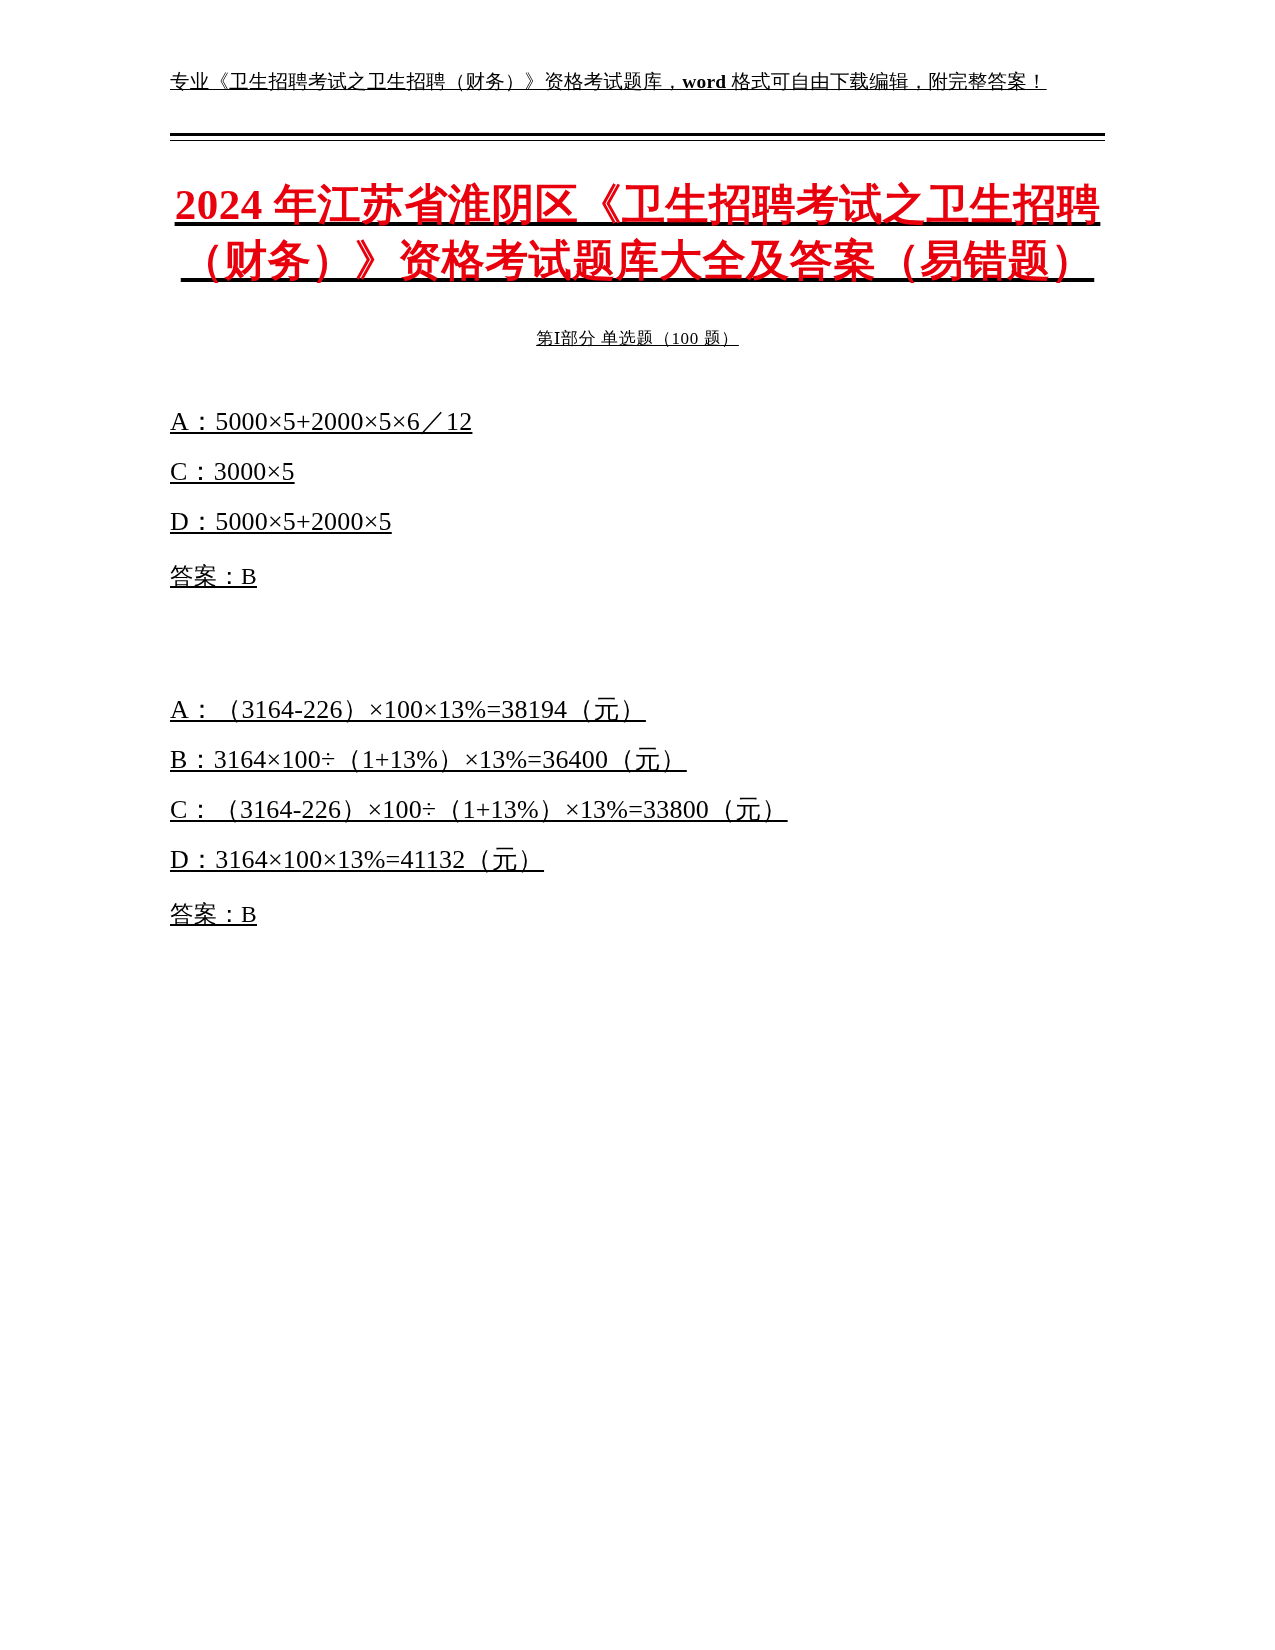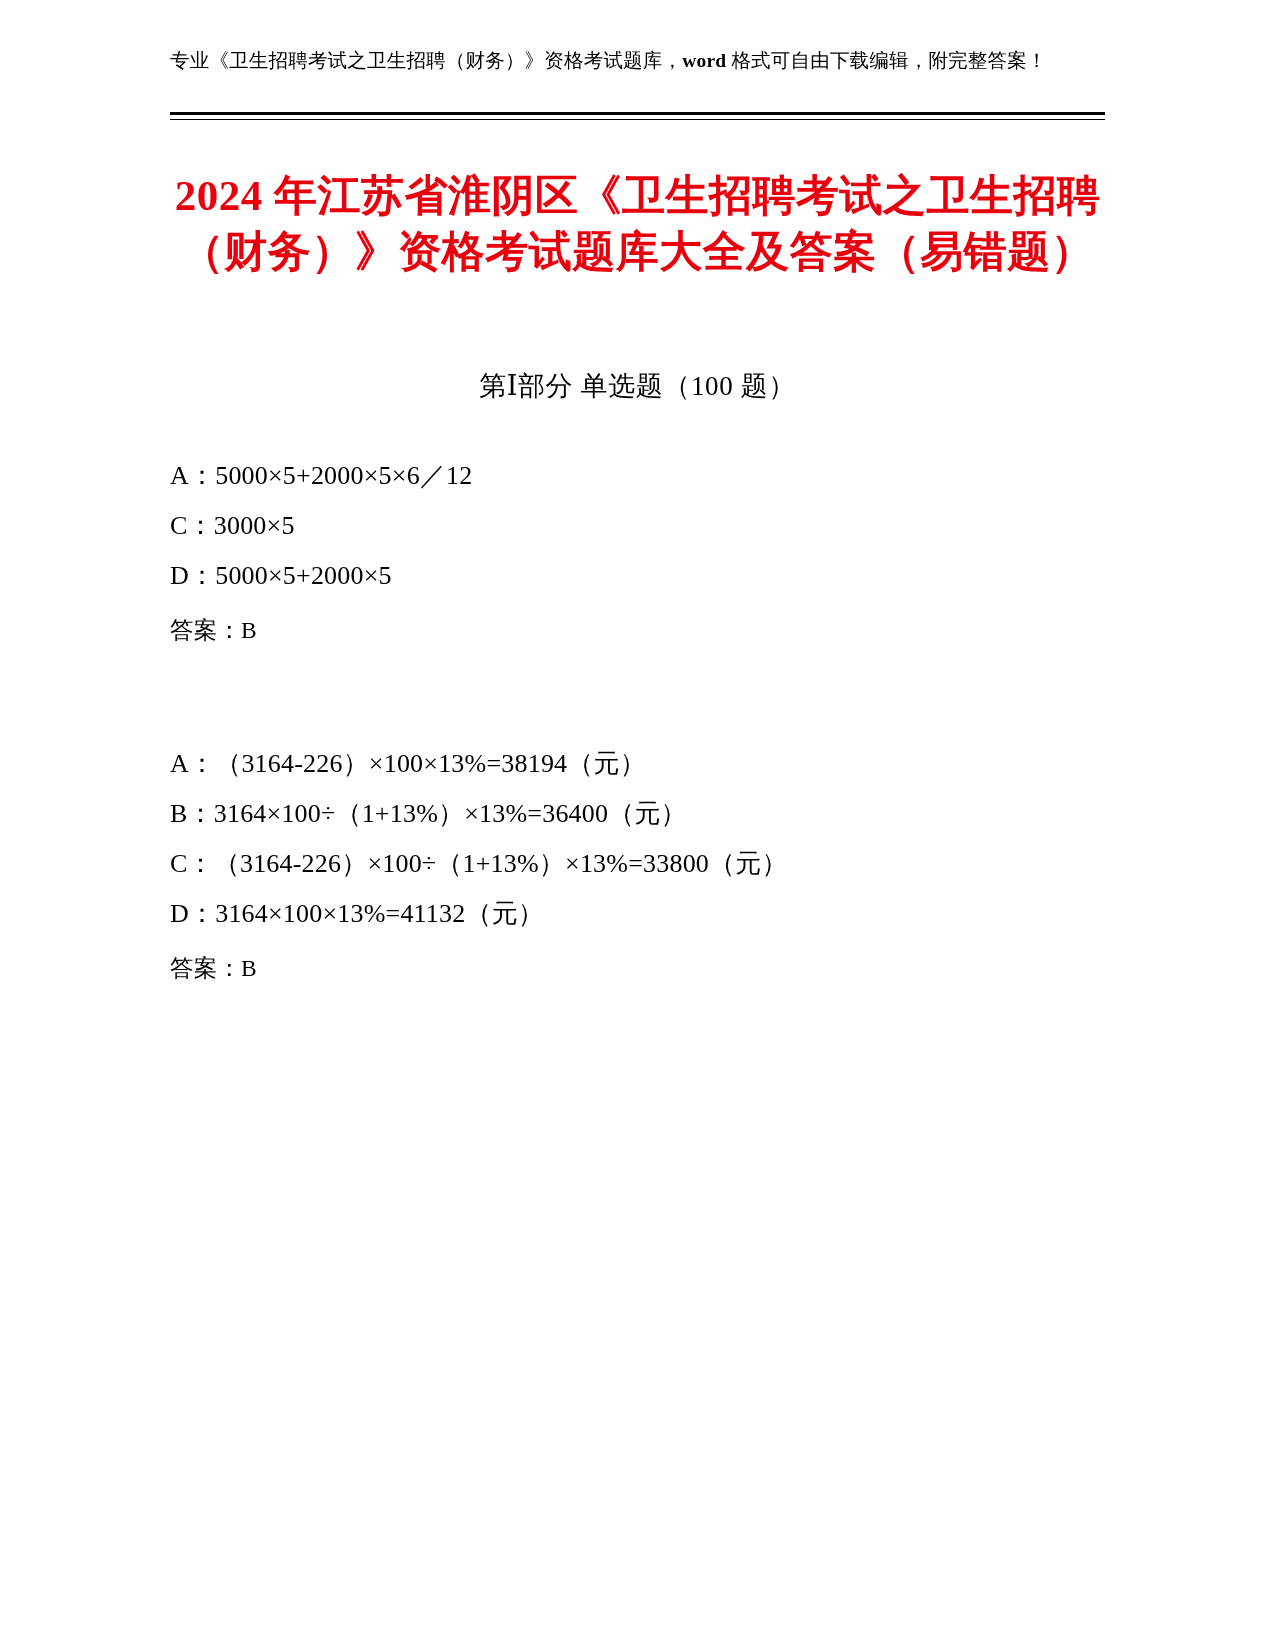--- a/index.html
+++ b/index.html
@@ -10,22 +10,23 @@
   body {
     width: 1275px;
     height: 1650px;
     font-family: "Liberation Serif", "DejaVu Serif", serif;
     color: #000000;
   }
   .page {
     width: 1275px;
     height: 1650px;
     box-sizing: border-box;
-    padding: 44px 170px 0 170px;
+    padding: 65px 170px 0 170px;
     position: relative;
+    text-decoration: underline;
   }
   .header-note {
     font-size: 19.5px;
     line-height: 34px;
     color: #000;
     letter-spacing: 0.2px;
   }
   .header-note .bold {
     font-weight: bold;
   }
@@ -41,27 +42,27 @@
     border-top: 1.5px solid #000;
     height: 0;
     margin-top: 4px;
   }
   .doc-title {
     color: #e8000d;
     font-size: 43px;
     font-weight: bold;
     line-height: 56px;
     text-align: center;
-    margin-top: 48px;
+    margin-top: 36px;
     letter-spacing: 0.5px;
   }
   .section-title {
     text-align: center;
-    font-size: 27px;
-    margin-top: 88px;
+    font-size: 17px;
+    margin-top: 38px;
     letter-spacing: 0.6px;
   }
   .question-block {
     margin-top: 50px;
   }
   .q-stem {
     font-size: 23.5px;
     line-height: 44px;
     text-align: justify;
     text-justify: inter-ideograph;

